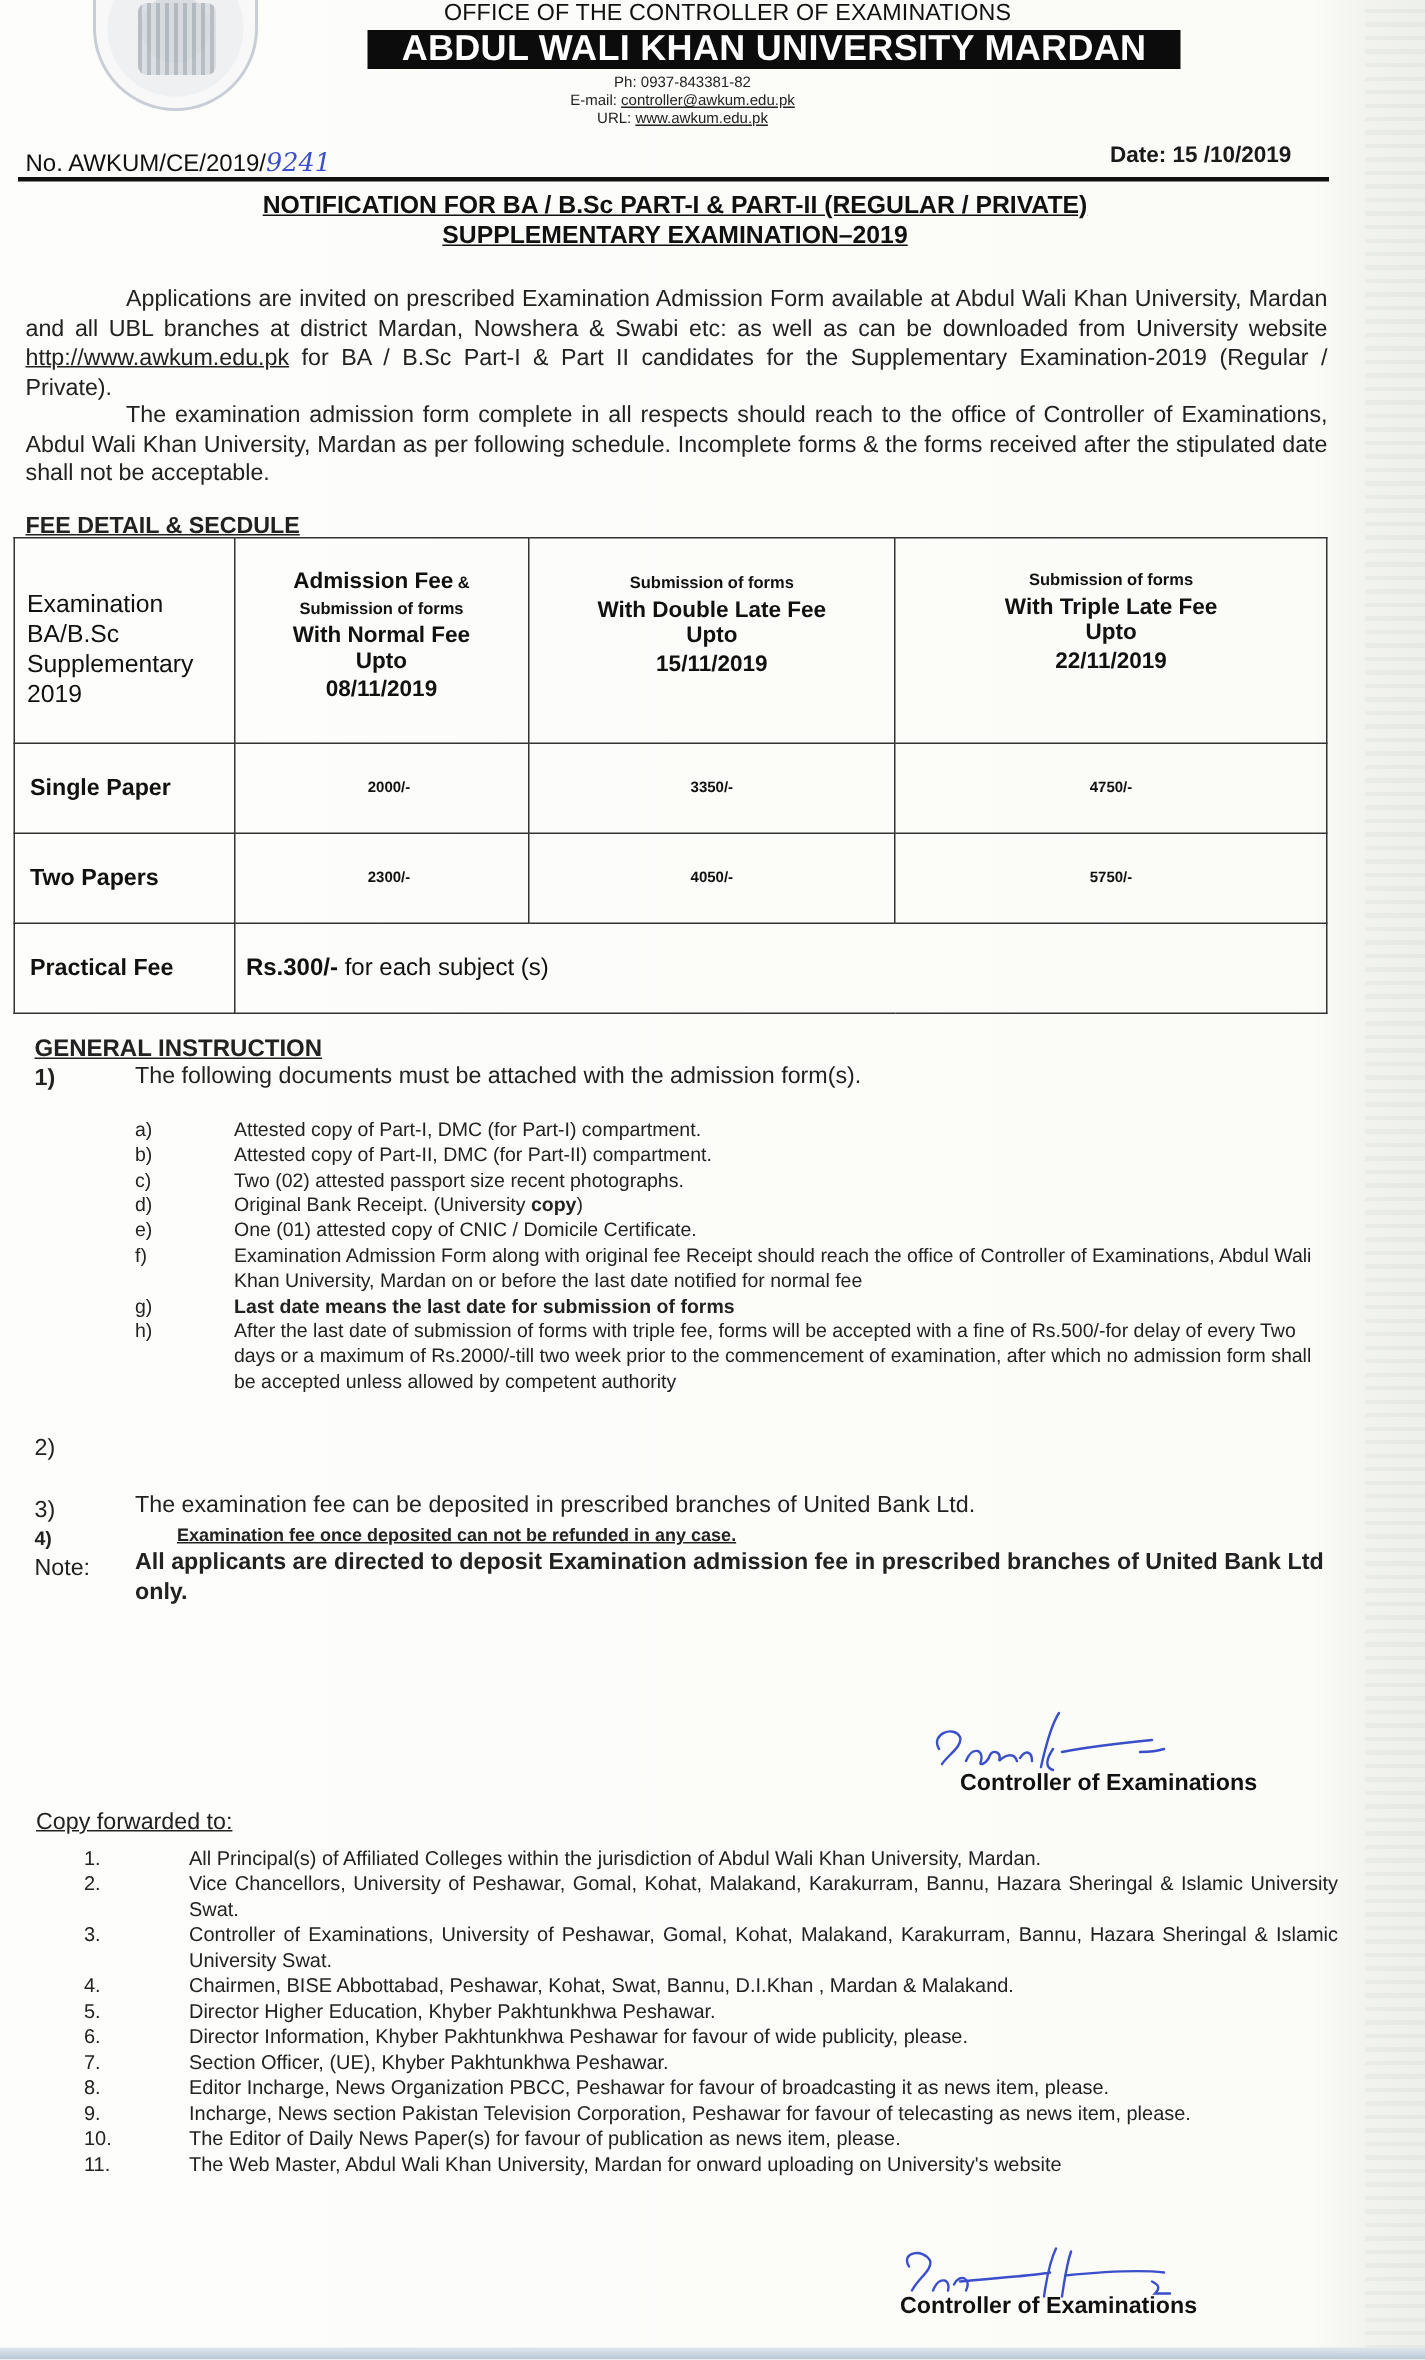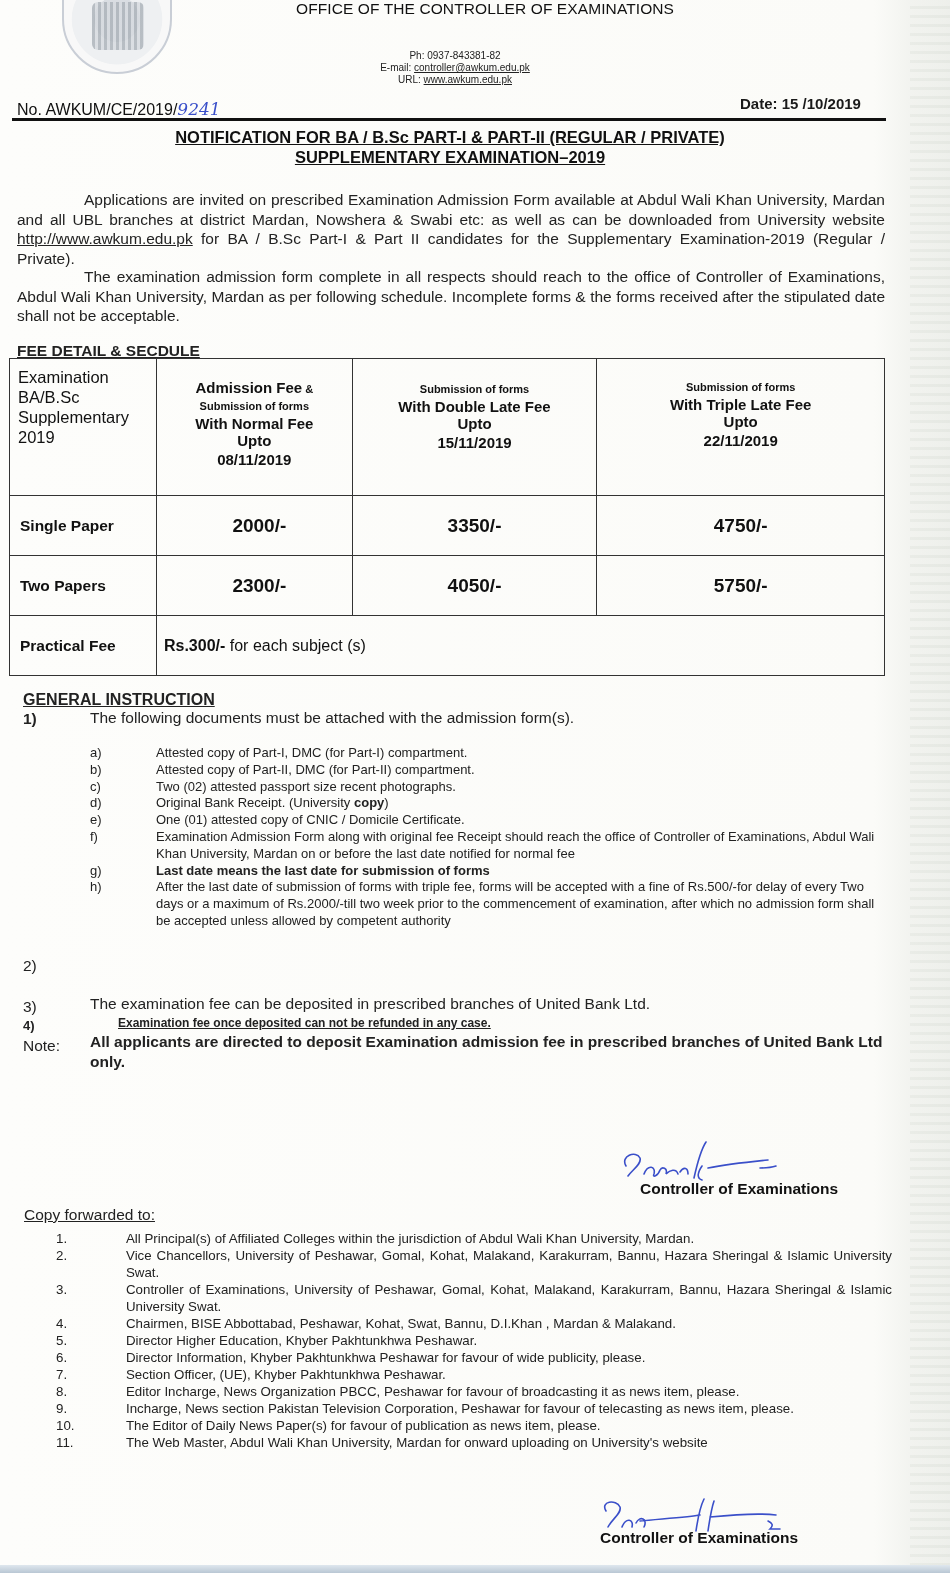--- a/index.html
+++ b/index.html
@@ -39,27 +39,27 @@
   .para2 { top: 267px; text-indent: 67px; }
   .para .link { text-decoration: underline; }
 
   .sec-head { position: absolute; left: 17px; top: 342px; font-size: 15.5px; font-weight: bold; text-decoration: underline; color: #222; }
 
   
   .fee-table { position: absolute; left: 9px; top: 358px; width: 876px; border-collapse: collapse; }
   .fee-table td { border: 1.4px solid #333; vertical-align: top; color: #111; }
   .c0 { width: 147px; } .c1 { width: 196px; } .c2 { width: 245px; } .c3 { width: 288px; }
   .h-row td { height: 137px; }
-  .h-first { font-size: 16.5px; line-height: 20px; padding: 8px 0 0 8px; }
+  .h-first { font-size: 16.5px; line-height: 20px; padding: 34px 0 0 8px; }
   .h-cell { text-align: center; font-size: 15px; line-height: 17px; padding-top: 20px; font-weight: bold; }
   .h-cell .small { font-size: 11px; font-weight: bold; }
   .h-cell .date { display: block; margin-top: 2px; }
   .r-row td { height: 60px; vertical-align: middle; }
   .r-label { font-size: 15.5px; font-weight: bold; padding-left: 10px; }
-  .r-val { font-size: 19px; font-weight: bold; text-align: center; }
+  .r-val { font-size: 10px; font-weight: bold; text-align: center; }
   .r-val.v1 { padding-left: 10px; }
   .p-row td { height: 60px; vertical-align: middle; }
   .p-text { font-size: 16px; padding-left: 7px; }
 
   .gi-head { position: absolute; left: 23px; top: 691px; font-size: 16px; font-weight: bold; text-decoration: underline; color: #222; }
   .num-line { position: absolute; font-size: 15.5px; color: #222; }
   .n1 { left: 23px; top: 710px; font-weight: bold; }
   .n1t { left: 90px; top: 709px; }
 
   .sub-list { position: absolute; left: 90px; top: 745px; width: 800px; font-size: 13px; line-height: 16.8px; color: #222; }
@@ -93,20 +93,21 @@
 <body>
 
 <div class="page">
   <div class="scan-edge"></div>
   <div class="bottom-edge"></div>
 
   <div class="logo">
       <div class="logo-inner"></div>
     </div>
   <div class="hdr-office">OFFICE OF THE CONTROLLER OF EXAMINATIONS</div>
+  <div class="hdr-uni">ABDUL WALI KHAN UNIVERSITY MARDAN</div>
   <div class="hdr-contact">
     <div>Ph: 0937-843381-82</div>
     <div><span>E-mail: </span><span class="u">controller@awkum.edu.pk</span></div>
     <div><span>URL: </span><span class="u">www.awkum.edu.pk</span></div>
   </div>
 
   <div class="ref-no"><span>No. AWKUM/CE/2019/</span><span class="hand">9241</span></div>
   <div class="ref-date">Date:  15 /10/2019</div>
   <div class="rule"></div>
 

